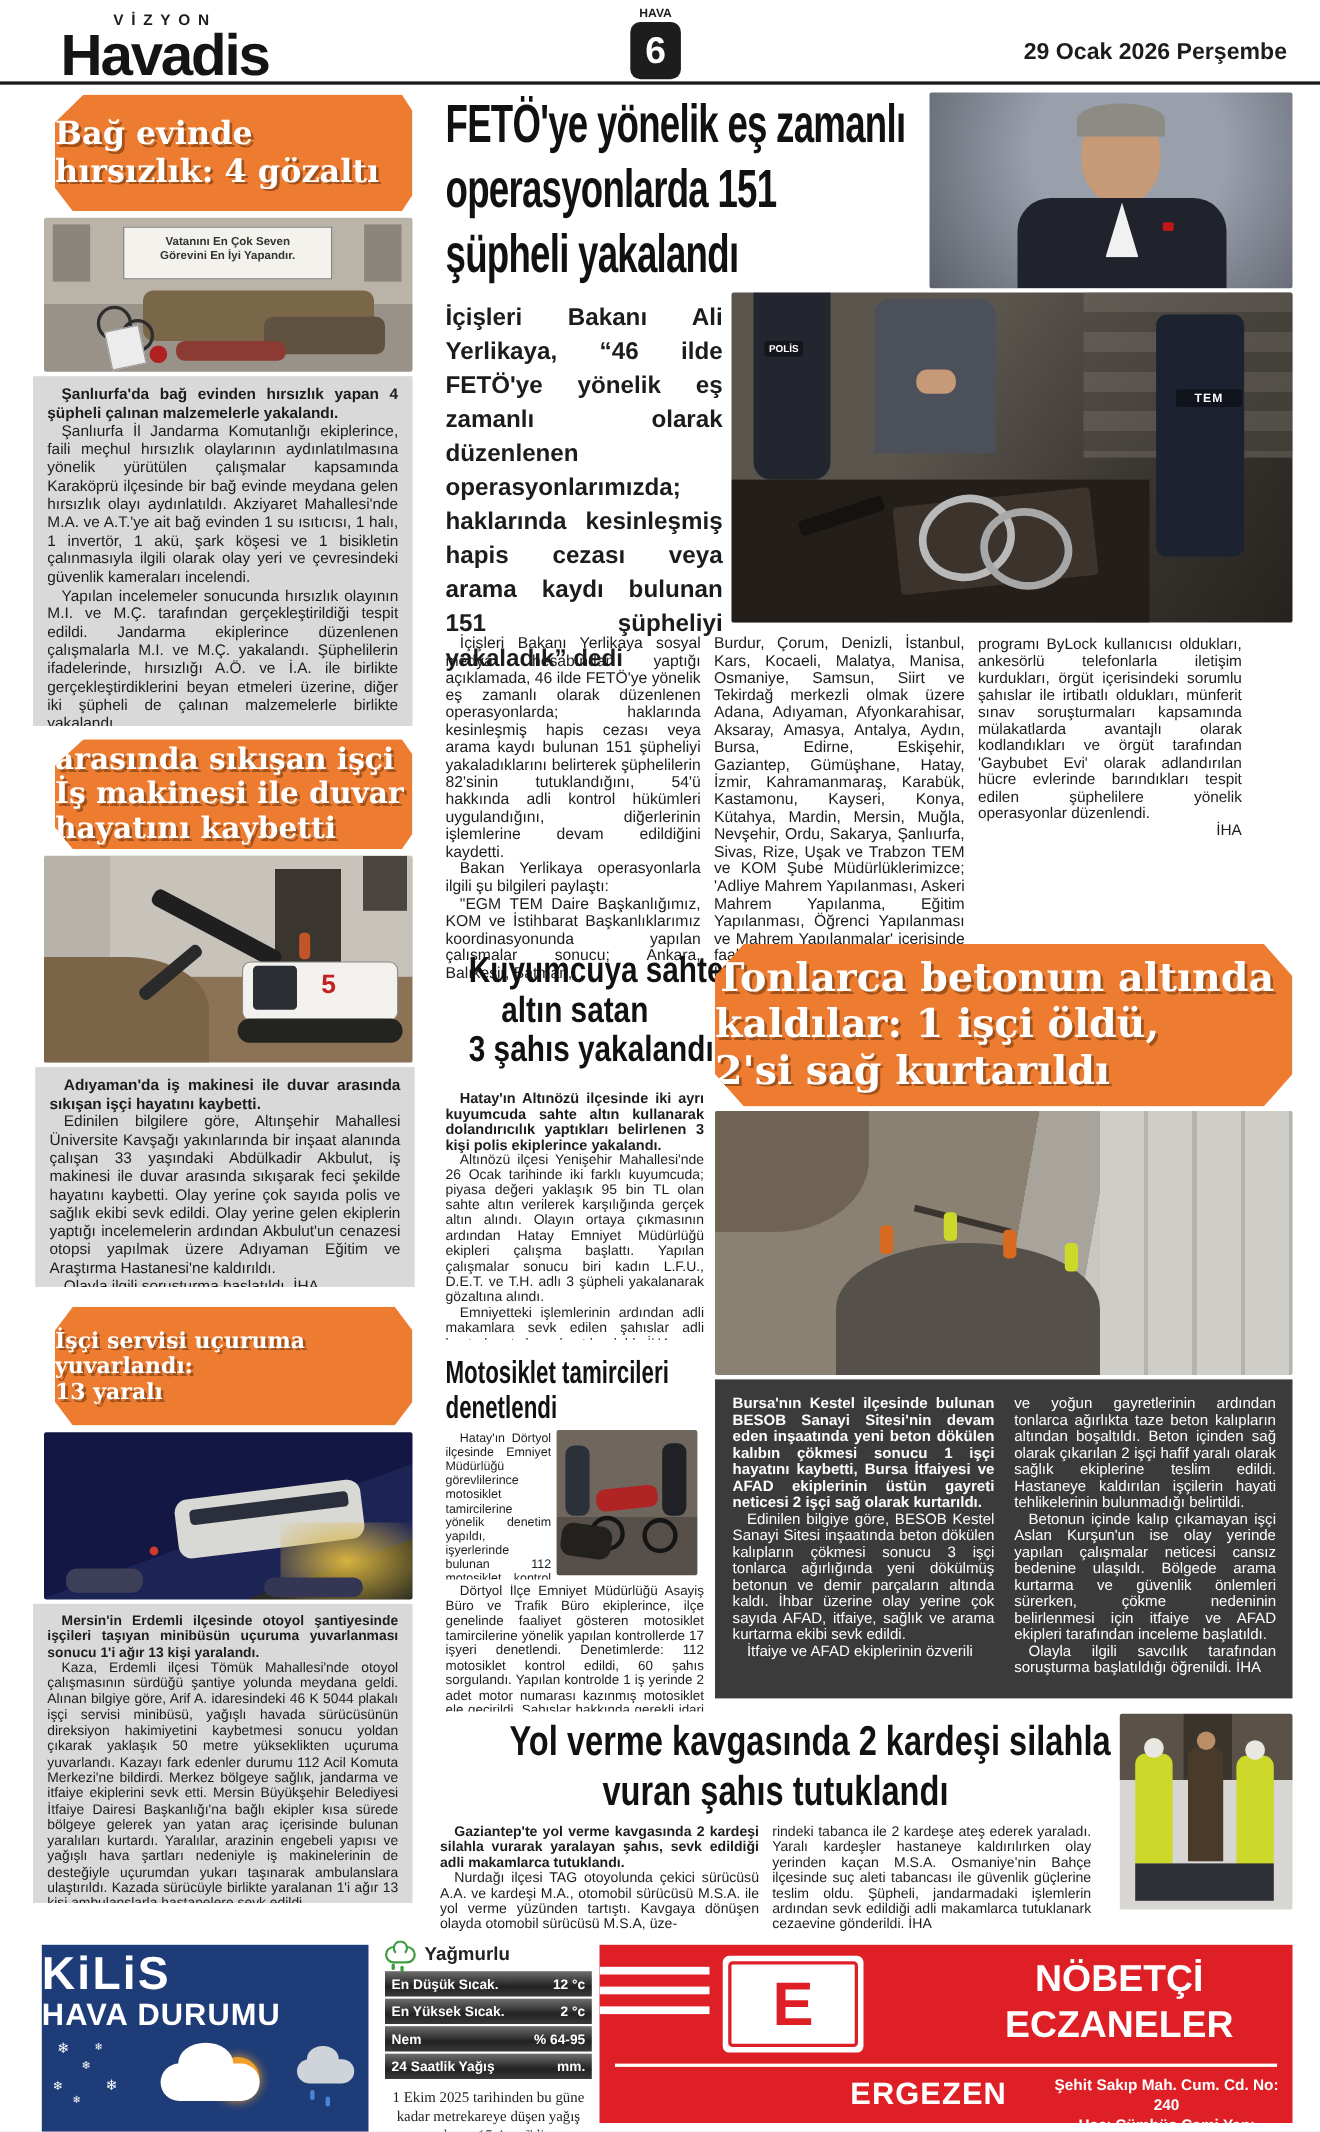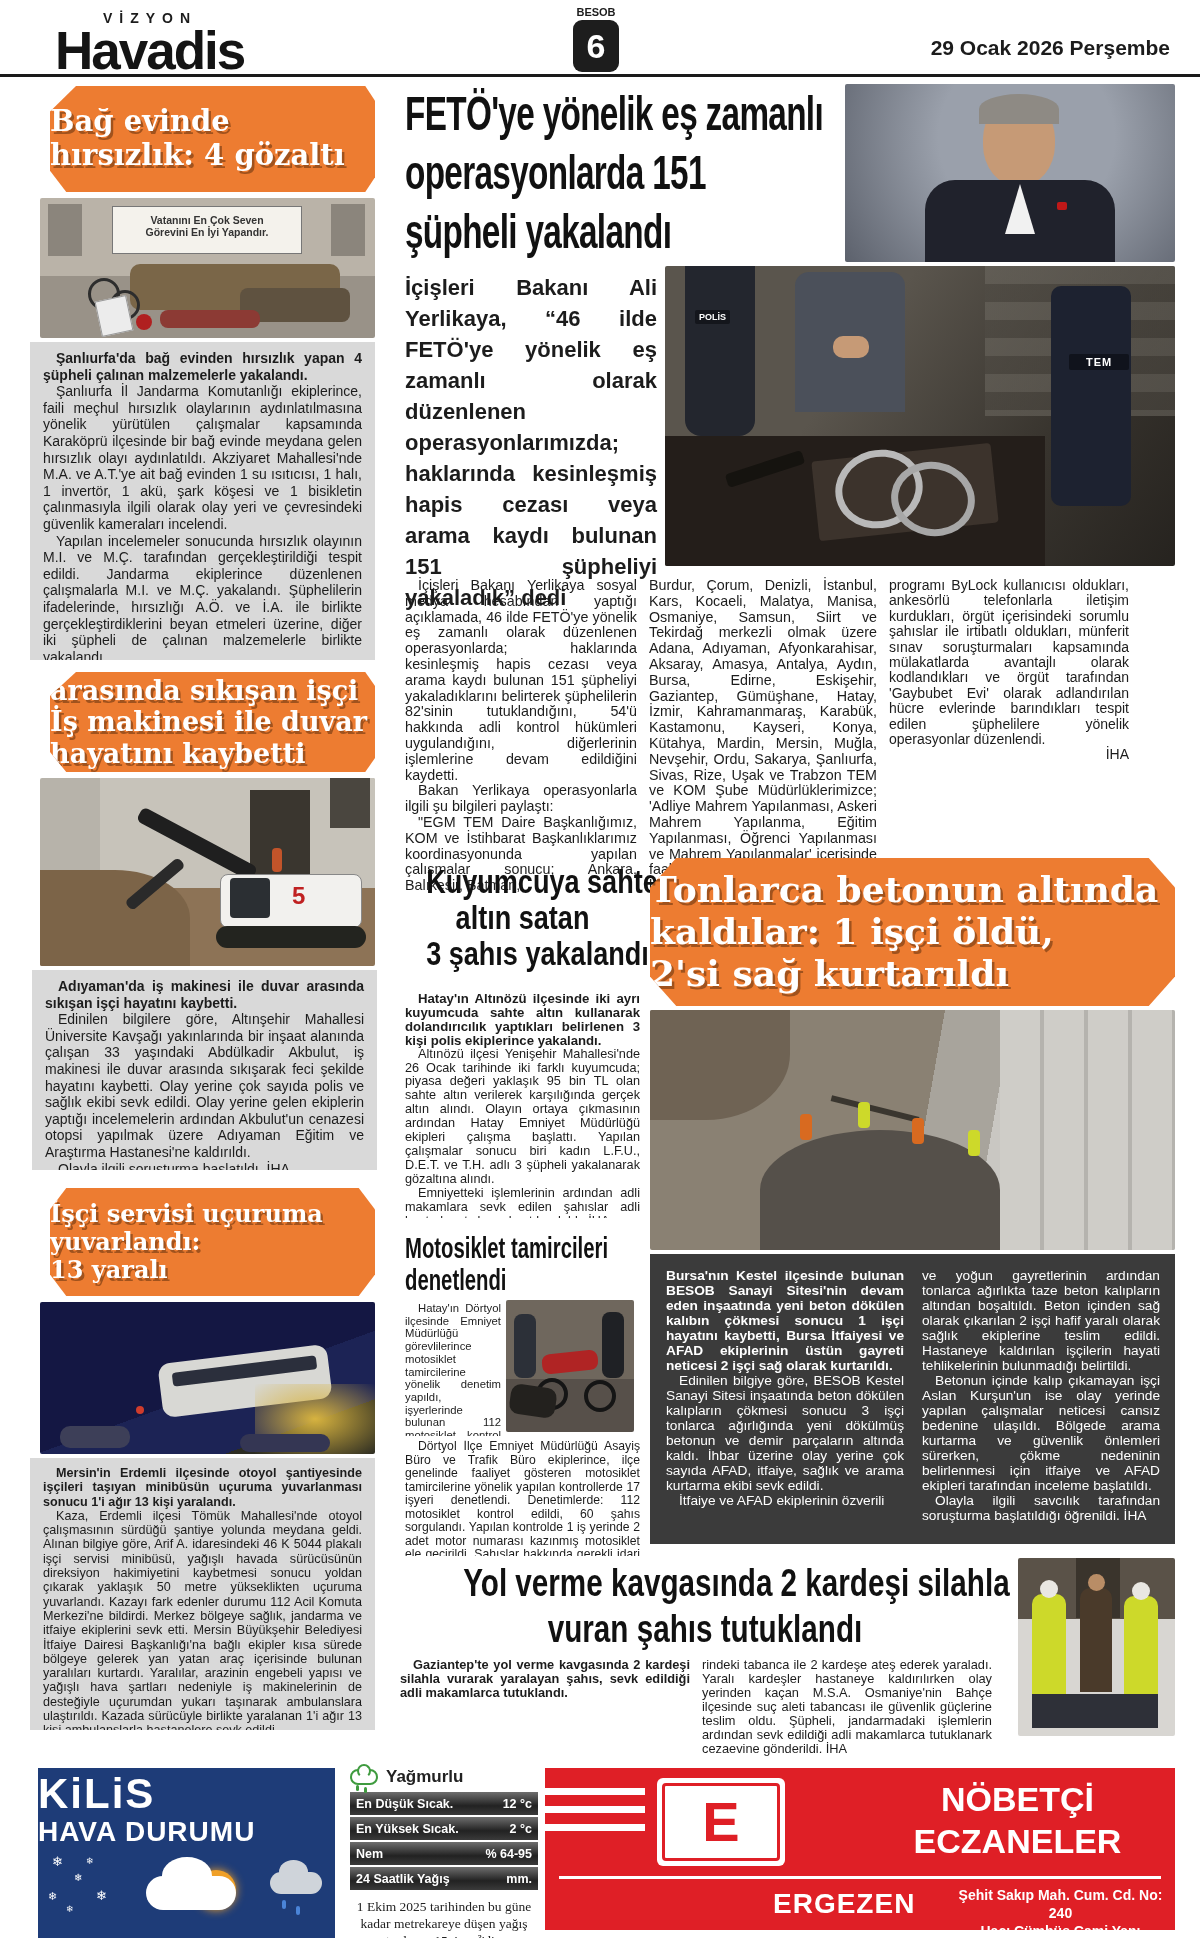--- a/index.html
+++ b/index.html
@@ -61,21 +61,21 @@
 </head>
 <body>
 
 <div id="page">
 
   <div class="abs" style="left:55px;top:10px;">
     <div style="font-size:14px;font-weight:bold;letter-spacing:7px;margin-left:48px;">VİZYON</div>
     <div style="font-size:53px;font-weight:bold;letter-spacing:-2px;line-height:50px;color:#141414;">Havadis</div>
   </div>
   <div class="abs" style="left:568px;top:6px;width:56px;text-align:center;">
-    <div style="font-size:11px;font-weight:bold;">BESOB</div>
+    <div style="font-size:11px;font-weight:bold;">HAVA</div>
     <div style="margin:2px auto 0;width:46px;height:52px;background:#1d1d1d;color:#fff;border-radius:9px;
                 font-size:34px;font-weight:bold;line-height:52px;">6</div>
   </div>
   <div class="abs" style="right:30px;top:36px;font-size:21px;font-weight:bold;">29 Ocak 2026 Perşembe</div>
   <div id="hdr-rule"></div>
 
   <div class="obox clipA" style="left:50px;top:86px;width:325px;height:106px;font-size:29px;">
     <span class="oline">Bağ evinde</span>
     <span class="oline">hırsızlık: 4 gözaltı</span>
   </div>
@@ -119,21 +119,21 @@
     <div class="ph-rect" style="left:252px;top:104px;color:#c02121;font-weight:bold;font-size:24px;">5</div>
     <div class="ph-rect" style="left:176px;top:148px;width:150px;height:22px;background:#23241f;border-radius:11px;"></div>
     <div class="ph-rect" style="left:232px;top:70px;width:10px;height:24px;background:#c2542a;border-radius:4px;"></div>
   </div>
   <div class="gpanel t-a2" style="left:32px;top:970px;width:345px;height:200px;">
     <p class="jt ind leadp">Adıyaman'da iş makinesi ile duvar arasında sıkışan işçi hayatını kaybetti.</p>
     <p class="jt ind">Edinilen bilgilere göre, Altınşehir Mahallesi Üniversite Kavşağı yakınlarında bir inşaat alanında çalışan 33 yaşındaki Abdülkadir Akbulut, iş makinesi ile duvar arasında sıkışarak feci şekilde hayatını kaybetti. Olay yerine çok sayıda polis ve sağlık ekibi sevk edildi. Olay yerine gelen ekiplerin yaptığı incelemelerin ardından Akbulut'un cenazesi otopsi yapılmak üzere Adıyaman Eğitim ve Araştırma Hastanesi'ne kaldırıldı.</p>
     <p class="jt ind">Olayla ilgili soruşturma başlatıldı. İHA</p>
   </div>
 
-  <div class="obox clipB" style="left:50px;top:1188px;width:325px;height:108px;font-size:24px;">
+  <div class="obox clipB" style="left:50px;top:1188px;width:325px;height:108px;font-size:20px;">
     <span class="oline">İşçi servisi uçuruma</span>
     <span class="oline">yuvarlandı:</span>
     <span class="oline">13 yaralı</span>
   </div>
   <div class="photo" style="left:40px;top:1302px;width:335px;height:152px;background:linear-gradient(160deg,#141743 0 55%,#1c2355 55% 80%,#2c2c22 80% 100%);">
     <div class="ph-rect" style="left:120px;top:52px;width:170px;height:54px;background:#d8d8d4;border-radius:12px;transform:rotate(-7deg);"></div>
     <div class="ph-rect" style="left:132px;top:62px;width:145px;height:14px;background:#2b2f3c;transform:rotate(-7deg);border-radius:4px;"></div>
     <div class="ph-rect" style="right:0px;bottom:0px;width:120px;height:70px;background:radial-gradient(#d7b33f,rgba(215,179,63,0));"></div>
     <div class="ph-rect" style="left:96px;top:104px;width:8px;height:8px;background:#d03c2c;border-radius:50%;"></div>
     <div class="ph-rect" style="left:20px;bottom:6px;width:70px;height:22px;background:#3d3f58;border-radius:10px;"></div>
@@ -247,20 +247,21 @@
       <p class="jt ind t-beton">Olayla ilgili savcılık tarafından soruşturma başlatıldığı öğrenildi. İHA</p>
     </div>
   </div>
 
   <div class="abs hd-yol" style="left:395px;top:1560px;width:620px;">
     <span class="cx">Yol verme kavgasında 2 kardeşi silahla</span>
     <span class="cx">vuran şahıs tutuklandı</span>
   </div>
   <div class="abs" style="left:400px;top:1658px;width:290px;height:92px;">
     <p class="jt ind leadp t-yol">Gaziantep'te yol verme kavgasında 2 kardeşi silahla vurarak yaralayan şahıs, sevk edildiği adli makamlarca tutuklandı.</p>
+    <p class="jt ind t-yol">Nurdağı ilçesi TAG otoyolunda çekici sürücüsü A.A. ve kardeşi M.A., otomobil sürücüsü M.S.A. ile yol verme yüzünden tartıştı. Kavgaya dönüşen olayda otomobil sürücüsü M.S.A, üze-</p>
   </div>
   <div class="abs" style="left:702px;top:1658px;width:290px;height:92px;">
     <p class="jt t-yol">rindeki tabanca ile 2 kardeşe ateş ederek yaraladı. Yaralı kardeşler hastaneye kaldırılırken olay yerinden kaçan M.S.A. Osmaniye'nin Bahçe ilçesinde suç aleti tabancası ile güvenlik güçlerine teslim oldu. Şüpheli, jandarmadaki işlemlerin ardından sevk edildiği adli makamlarca tutuklanark cezaevine gönderildi. İHA</p>
   </div>
   <div class="photo" style="left:1018px;top:1558px;width:157px;height:178px;background:linear-gradient(#5a5248 0 34%,#d8d6d2 34% 100%);">
     <div class="ph-rect" style="left:58px;top:0;width:44px;height:60px;background:#3a342c;"></div>
     <div class="ph-rect" style="left:14px;top:36px;width:34px;height:100px;background:#cdd92a;border-radius:10px 10px 0 0;"></div>
     <div class="ph-rect" style="left:22px;top:22px;width:18px;height:18px;background:#e9e7e2;border-radius:50%;"></div>
     <div class="ph-rect" style="left:62px;top:30px;width:32px;height:104px;background:#4a3a2a;border-radius:10px 10px 0 0;"></div>
     <div class="ph-rect" style="left:70px;top:16px;width:17px;height:17px;background:#b98d66;border-radius:50%;"></div>

